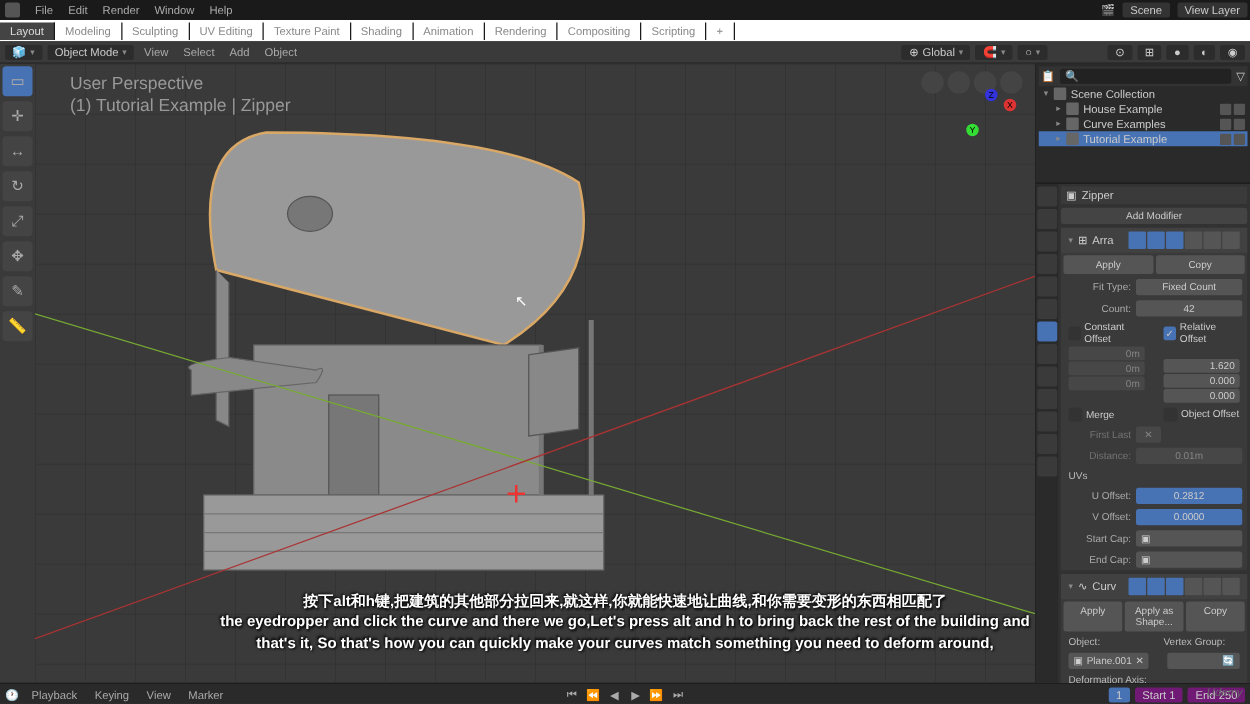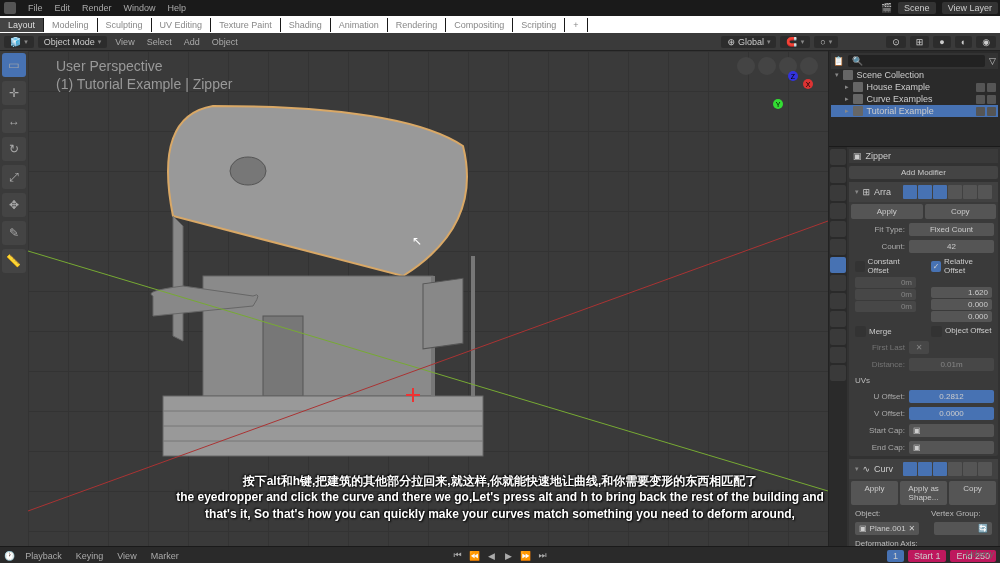--- a/index.html
+++ b/index.html
@@ -80,21 +80,21 @@
 .vec3-row { display: flex; flex-direction: column; gap: 1px; flex: 1; }
 .vec3-val { background: #555; padding: 1px 4px; border-radius: 2px; text-align: right; font-size: 8px; }
 .two-col { display: flex; gap: 15px; padding: 2px 6px; }
 .two-col > div { flex: 1; }
 
 
 .timeline { height: 18px; background: #2a2a2a; display: flex; align-items: center; padding: 0 4px; gap: 6px; font-size: 9px; border-top: 1px solid #1a1a1a; }
 .timeline .controls { position: absolute; left: 50%; transform: translateX(-50%); display: flex; gap: 3px; }
 .play-btn { width: 14px; height: 14px; color: #aaa; display: flex; align-items: center; justify-content: center; }
 .timeline-right { margin-left: auto; display: flex; gap: 4px; }
-.frame-field { background: #be185d; padding: 1px 6px; border-radius: 2px; }
+.frame-field { background: #701a75; padding: 1px 6px; border-radius: 2px; }
 .frame-field.active { background: #4772b3; }
 
 
 .subtitles { position: absolute; bottom: 40px; left: 50%; transform: translateX(-50%); text-align: center; font-size: 12px; font-weight: bold; color: #fff; text-shadow: 1px 1px 2px #000, -1px -1px 2px #000; line-height: 1.4; width: 90%; }
 
 
 .watermark { position: absolute; bottom: 4px; right: 6px; font-size: 9px; color: #666; font-style: italic; }
 
 .chevron { font-size: 7px; color: #888; }
 </style>

